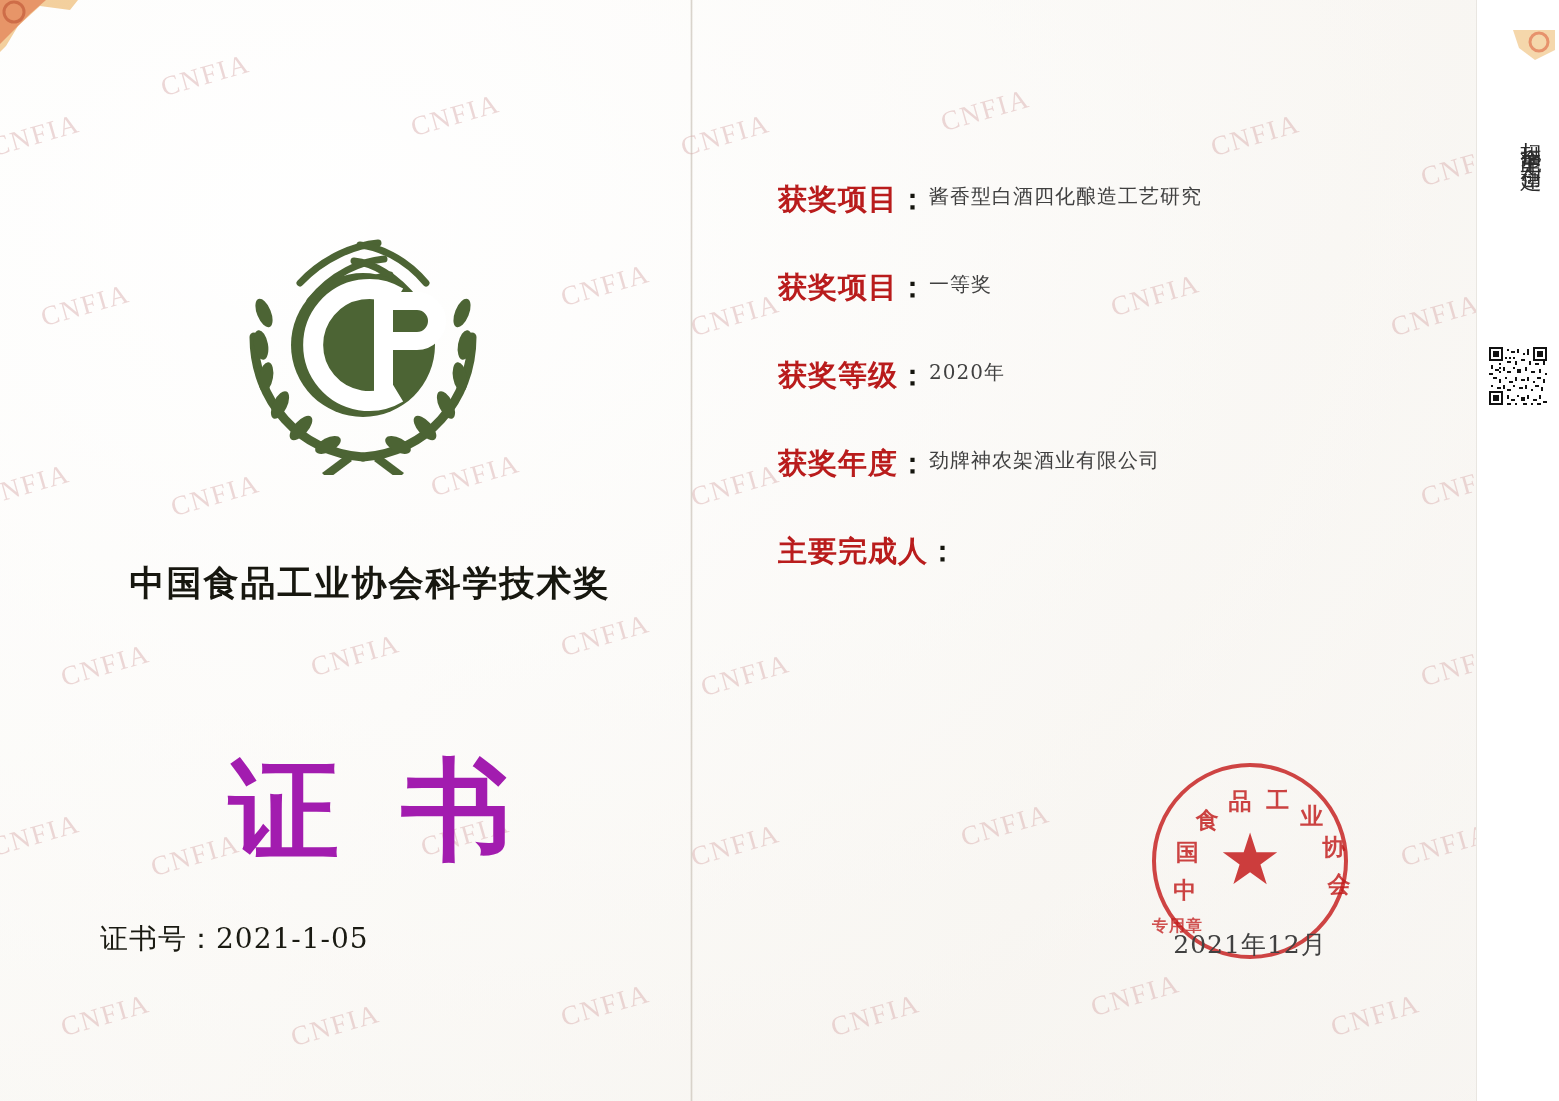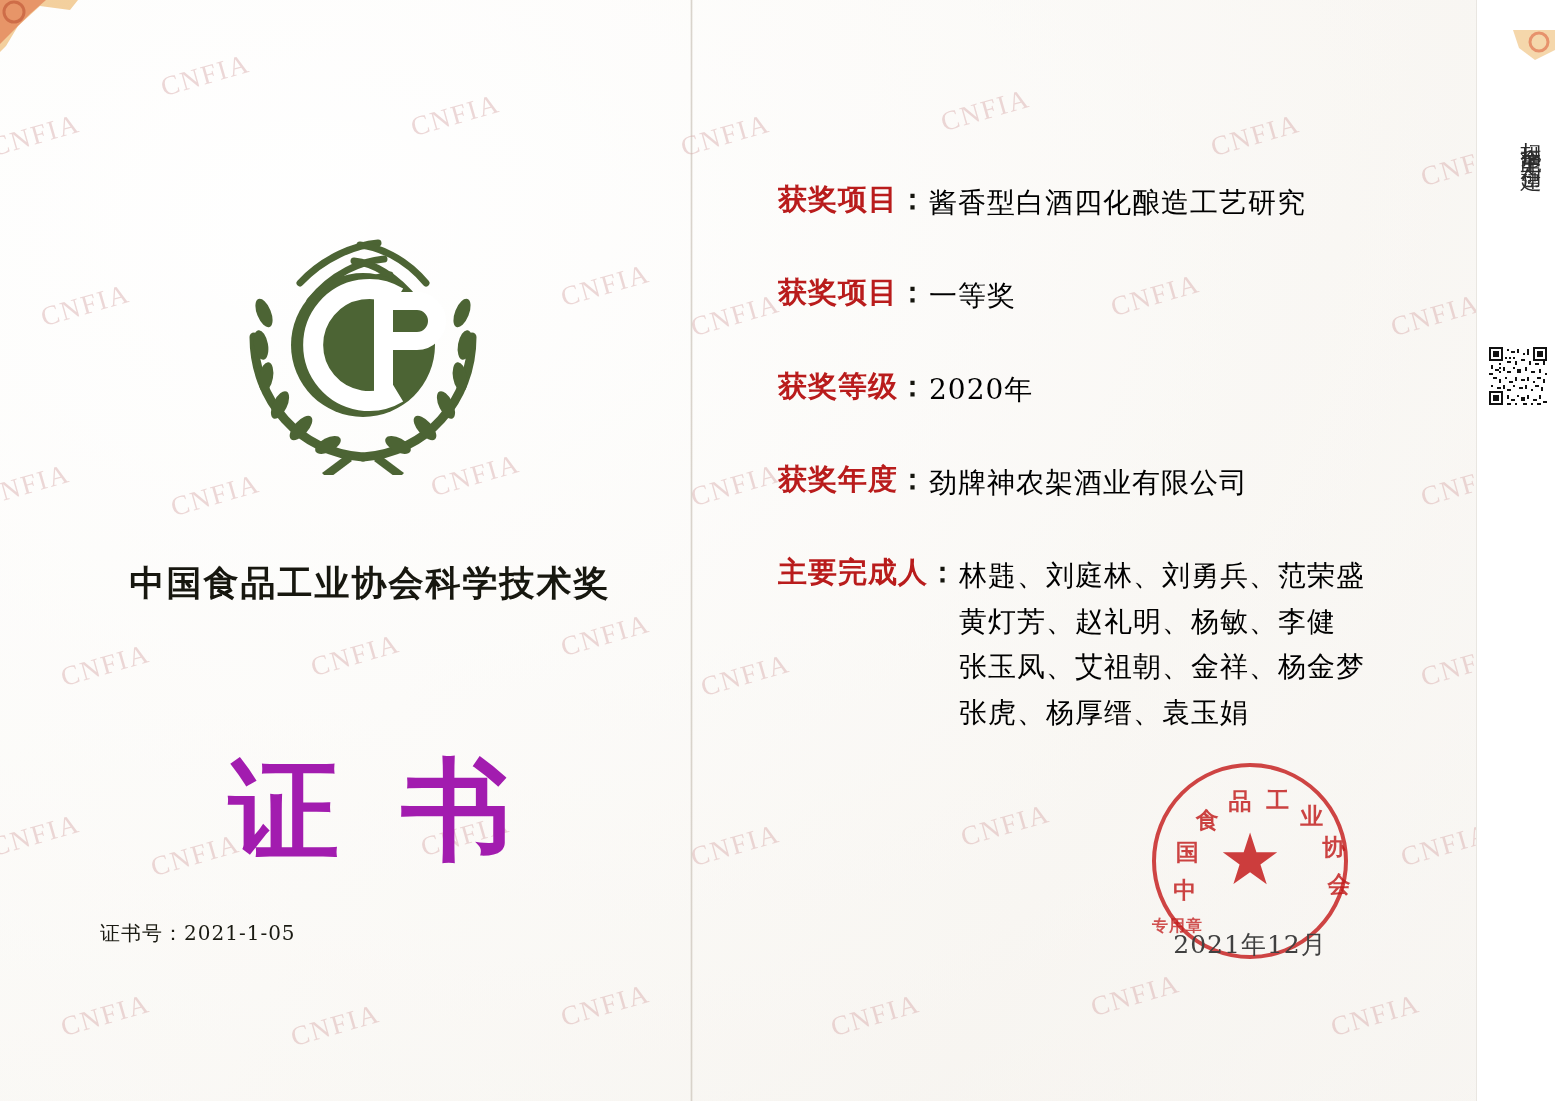--- a/index.html
+++ b/index.html
@@ -93,21 +93,21 @@
     text-indent: 62px;
     color: #a21caf;
     margin-top: 32px;
   }
 
   #cert-number {
     position: absolute;
     left: 100px;
     top: 920px;
     font-family: "DejaVu Serif", "Liberation Serif", serif;
-    font-size: 20px;
+    font-size: 28px;
     letter-spacing: 1px;
     color: #1a1a12;
   }
 
   
   #fields {
     position: absolute;
     left: 778px;
     top: 180px;
     width: 660px;
@@ -129,23 +129,23 @@
   .field-colon {
     font-family: "DejaVu Serif", "Liberation Serif", serif;
     font-weight: bold;
     font-size: 29px;
     color: #15150e;
     margin: 0 2px 0 0;
     flex: 0 0 auto;
   }
   .field-value {
     font-family: "DejaVu Serif", "Liberation Serif", serif;
-    font-size: 28px;
+    font-size: 20px;
     letter-spacing: 1px;
-    color: #000000;
+    color: #404040;
     line-height: 1.62;
   }
   #field-people .field-value {
     line-height: 1.62;
   }
   .people-line { display: block; white-space: nowrap; }
 
   
   #seal {
     position: absolute;
@@ -396,26 +396,20 @@
 
     <div class="field-row">
       <span class="field-label">获奖年度</span>
       <span class="field-colon">：</span>
       <span class="field-value">劲牌神农架酒业有限公司</span>
     </div>
 
     <div class="field-row" id="field-people">
       <span class="field-label">主要完成人</span>
       <span class="field-colon">：</span>
-      <span class="field-value">
-        <span class="people-line">林韪、刘庭林、刘勇兵、范荣盛</span>
-        <span class="people-line">黄灯芳、赵礼明、杨敏、李健</span>
-        <span class="people-line">张玉凤、艾祖朝、金祥、杨金梦</span>
-        <span class="people-line">张虎、杨厚缙、袁玉娟</span>
-      </span>
     </div>
 
   </div>
 
   <div id="seal">
     <div class="ring"></div>
     <div class="arc-text">
       <span class="arc-ch" style="transform: rotate(-100deg) translate(0,-78px) rotate(100deg);">中</span>
       <span class="arc-ch" style="transform: rotate(-72deg) translate(0,-78px) rotate(72deg);">国</span>
       <span class="arc-ch" style="transform: rotate(-44deg) translate(0,-78px) rotate(44deg);">食</span>

